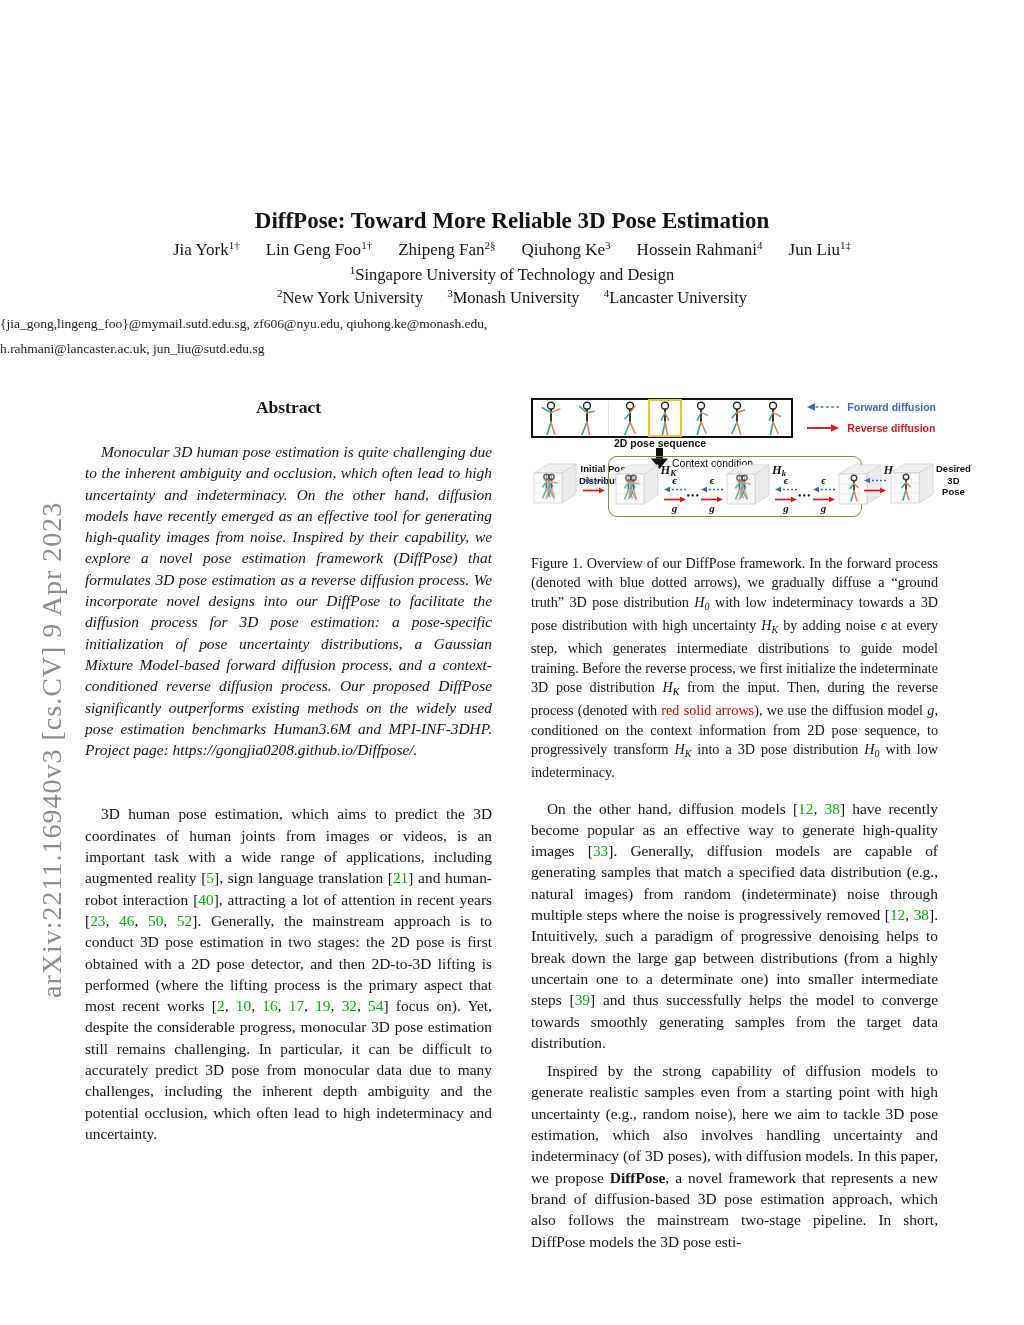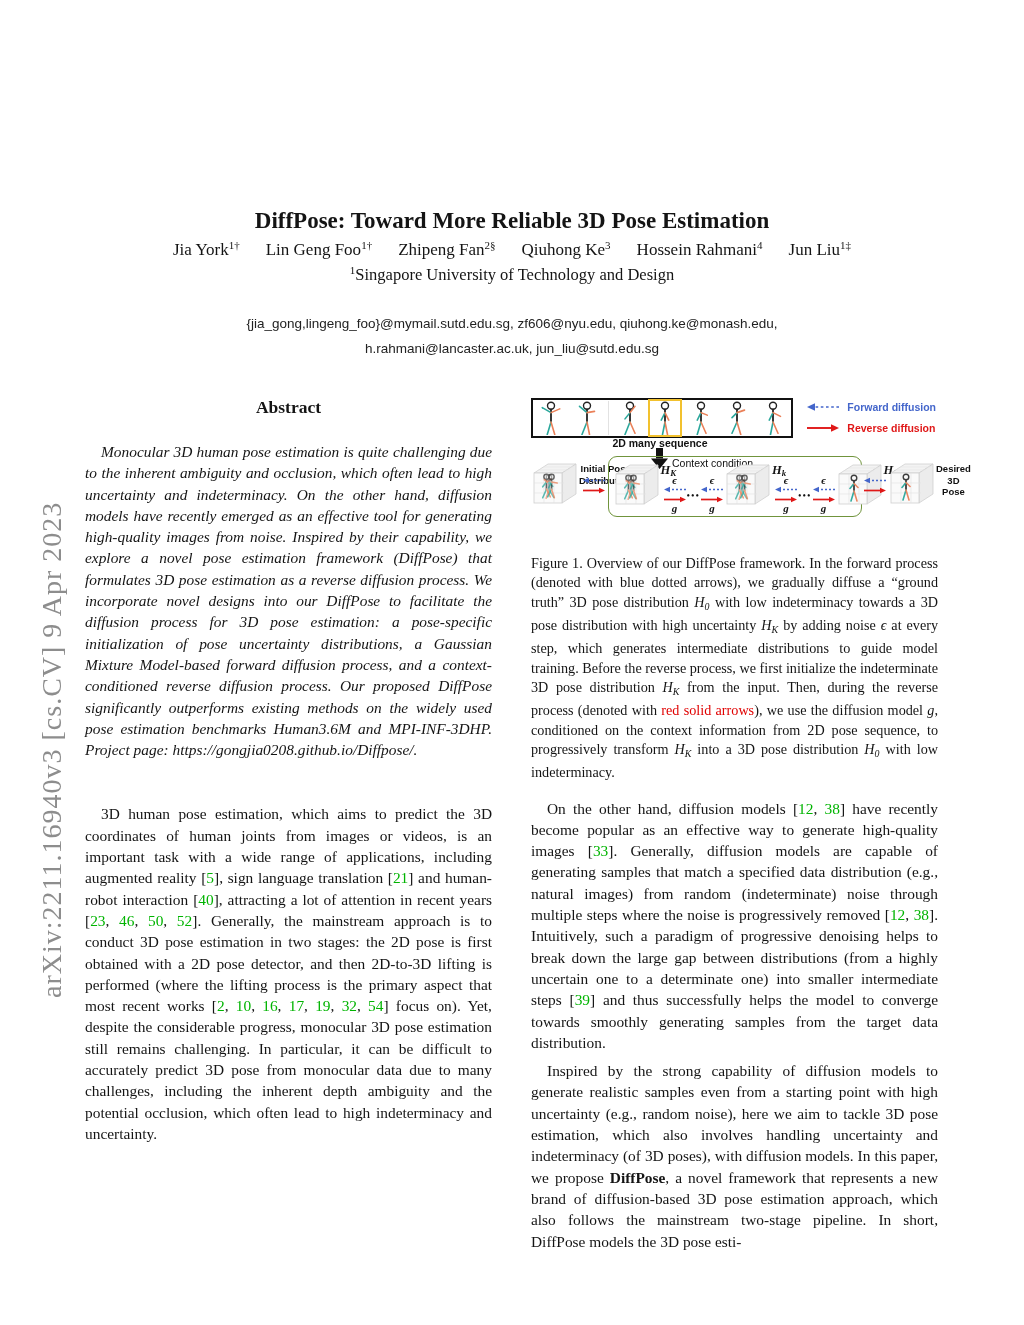--- a/index.html
+++ b/index.html
@@ -14,22 +14,22 @@
 
   
   .title{position:absolute;left:0;top:172px;width:100%;text-align:center;
     font-size:23px;font-weight:bold;margin-top:36px;}
   .authors{position:absolute;left:0;top:240px;width:100%;text-align:center;font-size:17px;}
   .authors .au{margin:0 13px;white-space:nowrap;}
   sup{font-size:11px;vertical-align:6px;line-height:0;}
   .affil1{position:absolute;left:0;top:265px;width:100%;text-align:center;font-size:16.5px;}
   .affil2{position:absolute;left:0;top:288px;width:100%;text-align:center;font-size:16.5px;}
   .affil2 .af{margin:0 12px;white-space:nowrap;}
-  .emails{position:absolute;left:0;width:100%;text-align:center;
-    font-family:Liberation Sans, sans-serif;font-size:13.5px;color:#222;}
+  .emails{position:absolute;left:0;width:100%;
+    font-family:Liberation Serif, serif;font-size:13.5px;color:#222;}
   .em1{top:316px;} .em2{top:341px;}
 
   
   .col{position:absolute;top:395px;width:407px;}
   .col-left{left:85px;} .col-right{left:531px;}
   .just{text-align:justify;font-size:15.4px;line-height:21.3px;}
   .indent{text-indent:16px;}
   .abs-head{text-align:center;font-weight:bold;font-size:17.5px;margin:2px 0 0 0;}
   .abs-body{margin-top:23px;font-style:italic;}
   .sec-head{font-weight:bold;font-size:18.5px;margin:0;}
@@ -89,20 +89,23 @@
 
   <div class="watermark">arXiv:2211.16940v3  [cs.CV]  9 Apr 2023</div>
 
   <div class="title">DiffPose: Toward More Reliable 3D Pose Estimation</div>
 
   <div class="authors">
     <span class="au"><span>Jia York</span><sup>1†</sup></span><span class="au"><span>Lin Geng Foo</span><sup>1†</sup></span><span class="au"><span>Zhipeng Fan</span><sup>2§</sup></span><span class="au"><span>Qiuhong Ke</span><sup>3</sup></span><span class="au"><span>Hossein Rahmani</span><sup>4</sup></span><span class="au"><span>Jun Liu</span><sup>1‡</sup></span>
   </div>
 
   <div class="affil1"><sup>1</sup><span>Singapore University of Technology and Design</span></div>
+  <div class="affil2">
+    <span class="af"><sup>2</sup><span>New York University</span></span><span class="af"><sup>3</sup><span>Monash University</span></span><span class="af"><sup>4</sup><span>Lancaster University</span></span>
+  </div>
 
   <div class="emails em1">{jia_gong,lingeng_foo}@mymail.sutd.edu.sg, zf606@nyu.edu, qiuhong.ke@monash.edu,</div>
   <div class="emails em2">h.rahmani@lancaster.ac.uk, jun_liu@sutd.edu.sg</div>
 
   <div class="col col-left">
     <div class="abs-head">Abstract</div>
     <div class="abs-body just indent"><span>Monocular 3D human pose estimation is quite challenging due to the inherent ambiguity and occlusion, which often lead to high uncertainty and indeterminacy. On the other hand, diffusion models have recently emerged as an effective tool for generating high-quality images from noise. Inspired by their capability, we explore a novel pose estimation framework (DiffPose) that formulates 3D pose estimation as a reverse diffusion process. We incorporate novel designs into our DiffPose to facilitate the diffusion process for 3D pose estimation: a pose-specific initialization of pose uncertainty distributions, a Gaussian Mixture Model-based forward diffusion process, and a context-conditioned reverse diffusion process. Our proposed DiffPose significantly outperforms existing methods on the widely used pose estimation benchmarks Human3.6M and MPI-INF-3DHP. Project page: </span><span class="url">https://gongjia0208.github.io/Diffpose/</span><span>.</span></div>
     <div class="intro-wrap">
       <div class="intro-para just indent"><span>3D human pose estimation, which aims to predict the 3D coordinates of human joints from images or videos, is an important task with a wide range of applications, including augmented reality [</span><span class="cite">5</span><span>], sign language translation [</span><span class="cite">21</span><span>] and human-robot interaction [</span><span class="cite">40</span><span>], attracting a lot of attention in recent years [</span><span class="cite">23</span><span>, </span><span class="cite">46</span><span>, </span><span class="cite">50</span><span>, </span><span class="cite">52</span><span>]. Generally, the mainstream approach is to conduct 3D pose estimation in two stages: the 2D pose is first obtained with a 2D pose detector, and then 2D-to-3D lifting is performed (where the lifting process is the primary aspect that most recent works [</span><span class="cite">2</span><span>, </span><span class="cite">10</span><span>, </span><span class="cite">16</span><span>, </span><span class="cite">17</span><span>, </span><span class="cite">19</span><span>, </span><span class="cite">32</span><span>, </span><span class="cite">54</span><span>] focus on). Yet, despite the considerable progress, monocular 3D pose estimation still remains challenging. In particular, it can be difficult to accurately predict 3D pose from monocular data due to many challenges, including the inherent depth ambiguity and the potential occlusion, which often lead to high indeterminacy and uncertainty.</span></div>
     </div>
@@ -197,21 +200,21 @@
         </div>
         <div class="leg-row leg-rev">
           <svg width="36" height="10">
               <line x1="2" y1="5" x2="27" y2="5" stroke="#e01818" stroke-width="1.9"></line>
               <polygon points="34,5 26,1.3 26,8.7" fill="#e01818"></polygon>
             </svg>
           <span>Reverse diffusion</span>
         </div>
       </div>
 
-      <div class="seq-label">2D many sequence</div>
+      <div class="seq-label">2D pose sequence</div>
 
       <div class="ctx-row">
         <svg width="17" height="21">
             <rect x="5" y="0" width="7" height="10.5" fill="#111"></rect>
             <polygon points="0,10.5 17,10.5 8.5,21" fill="#111"></polygon>
           </svg>
         <span>Context condition</span>
       </div>
 
       <div class="fig-bottom">

